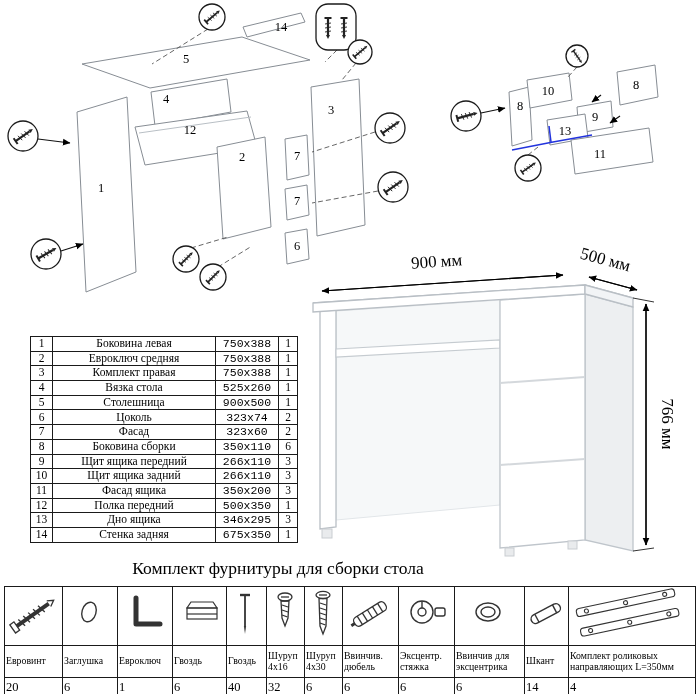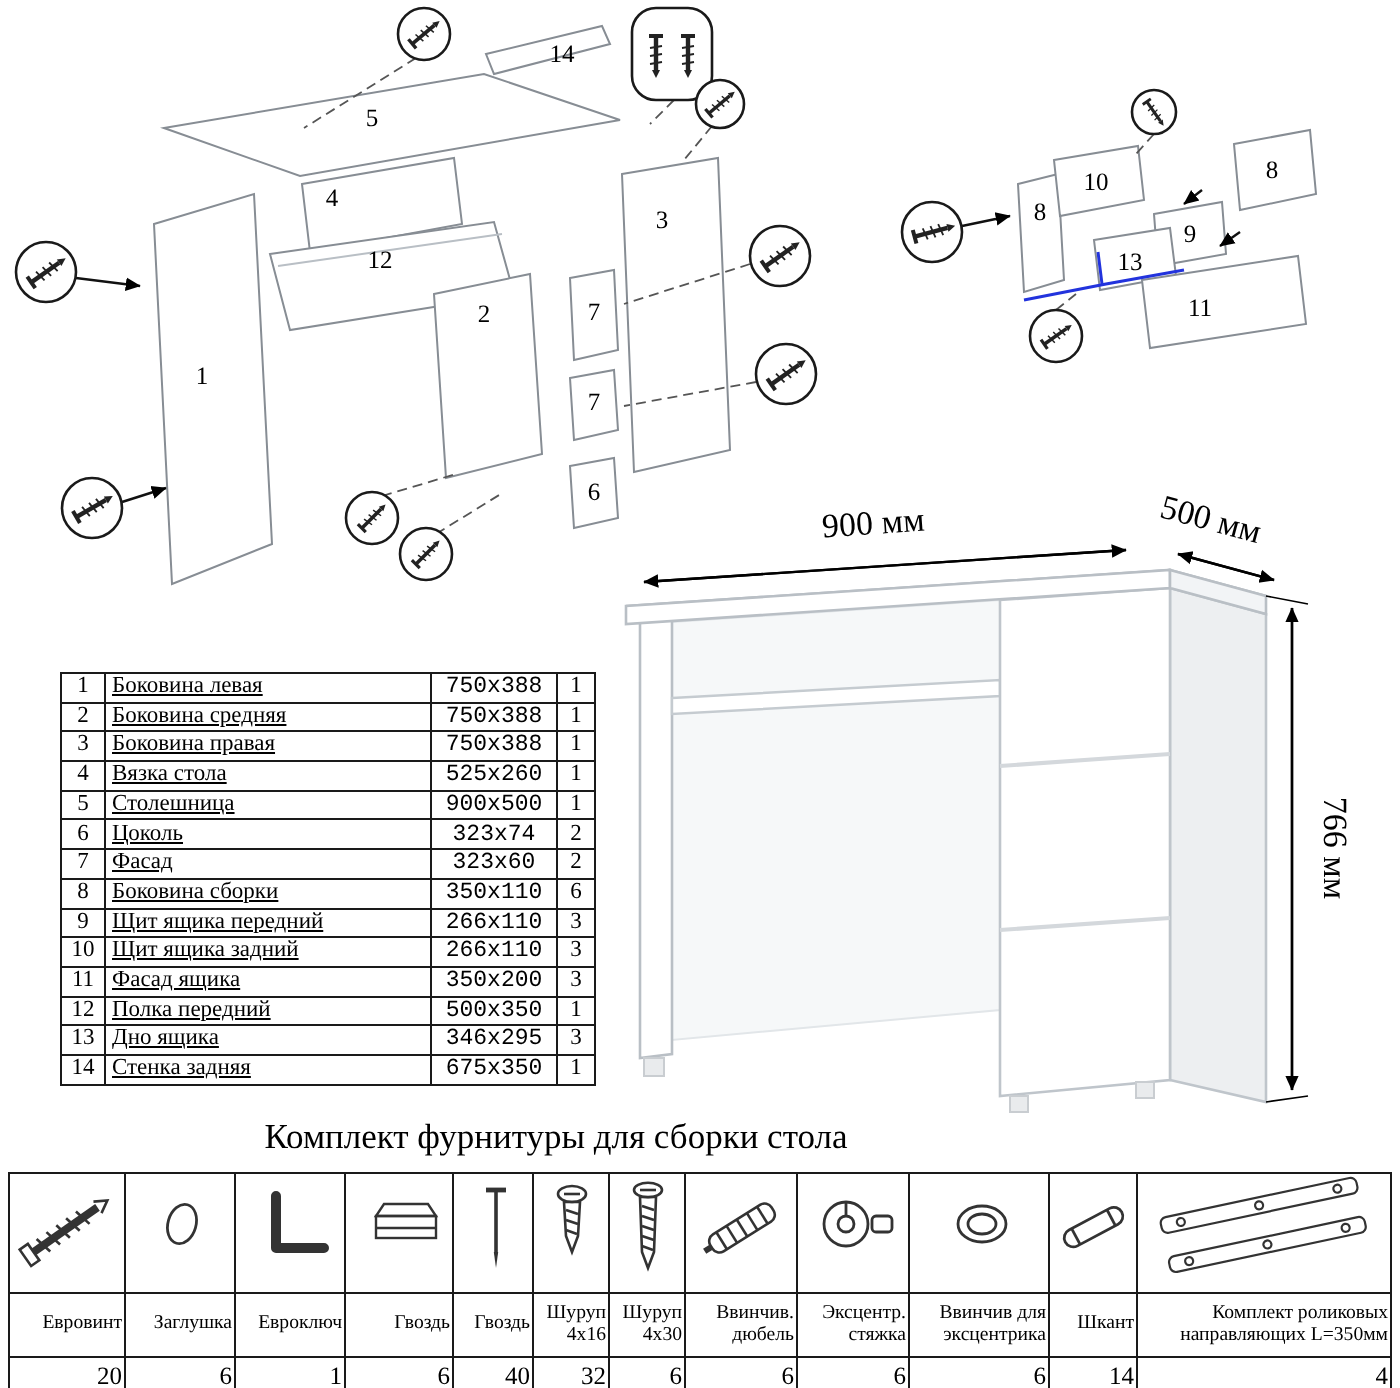--- a/index.html
+++ b/index.html
@@ -5,29 +5,29 @@
   html,body{margin:0;padding:0;}
   body{width:700px;height:694px;background:#fff;color:#000;
        font-family:"Liberation Serif","DejaVu Serif",serif;}
   .page{position:relative;width:700px;height:694px;background:#fff;overflow:hidden;}
   .layer{position:absolute;left:0;top:0;z-index:1;}
 
   .parts-table{position:absolute;left:30px;top:336px;z-index:2;border-collapse:collapse;background:#fff;}
   .parts-table td{border:1px solid #1a1a1a;font-size:11.5px;line-height:1;height:13.7px;
                   padding:0 3px;white-space:nowrap;}
   .parts-table .c-num{width:19px;text-align:center;padding:0 1px;}
-  .parts-table .c-name{width:156px;text-align:left;text-decoration:underline;}
+  .parts-table .c-name{width:156px;text-align:center;}
   .parts-table .c-size{width:56px;text-align:center;font-family:Liberation Mono, monospace;}
   .parts-table .c-qty{width:16px;text-align:center;padding:0 1px;}
 
   .hw-title{position:absolute;left:0;top:558px;width:556px;text-align:center;
             font-size:17.5px;z-index:2;}
   .hw-table{position:absolute;left:4px;top:586px;width:692px;z-index:2;border-collapse:collapse;
             table-layout:fixed;background:#fff;}
-  .hw-table td{border:1px solid #1a1a1a;text-align:right;vertical-align:middle;overflow:hidden;margin-top:24px;}
+  .hw-table td{border:1px solid #1a1a1a;text-align:left;vertical-align:middle;overflow:hidden;margin-top:24px;}
   .row-icons td{height:56px;}
   .row-names td{height:29px;font-size:9.8px;line-height:1.08;padding:1px;}
   .row-qty td{height:17px;font-size:12.5px;}
 </style>
 </head>
 <body>
 
 <div class="page">
 
   <svg class="layer" width="700" height="694" viewBox="0 0 700 694">
@@ -187,27 +187,27 @@
   <table class="parts-table">
     <tbody>
       <tr>
           <td class="c-num">1</td>
           <td class="c-name">Боковина левая</td>
           <td class="c-size">750x388</td>
           <td class="c-qty">1</td>
         </tr>
       <tr>
           <td class="c-num">2</td>
-          <td class="c-name">Боковина средняя</td>
+          <td class="c-name">Евроключ средняя</td>
           <td class="c-size">750x388</td>
           <td class="c-qty">1</td>
         </tr>
       <tr>
           <td class="c-num">3</td>
-          <td class="c-name">Боковина правая</td>
+          <td class="c-name">Комплект правая</td>
           <td class="c-size">750x388</td>
           <td class="c-qty">1</td>
         </tr>
       <tr>
           <td class="c-num">4</td>
           <td class="c-name">Вязка стола</td>
           <td class="c-size">525x260</td>
           <td class="c-qty">1</td>
         </tr>
       <tr>

